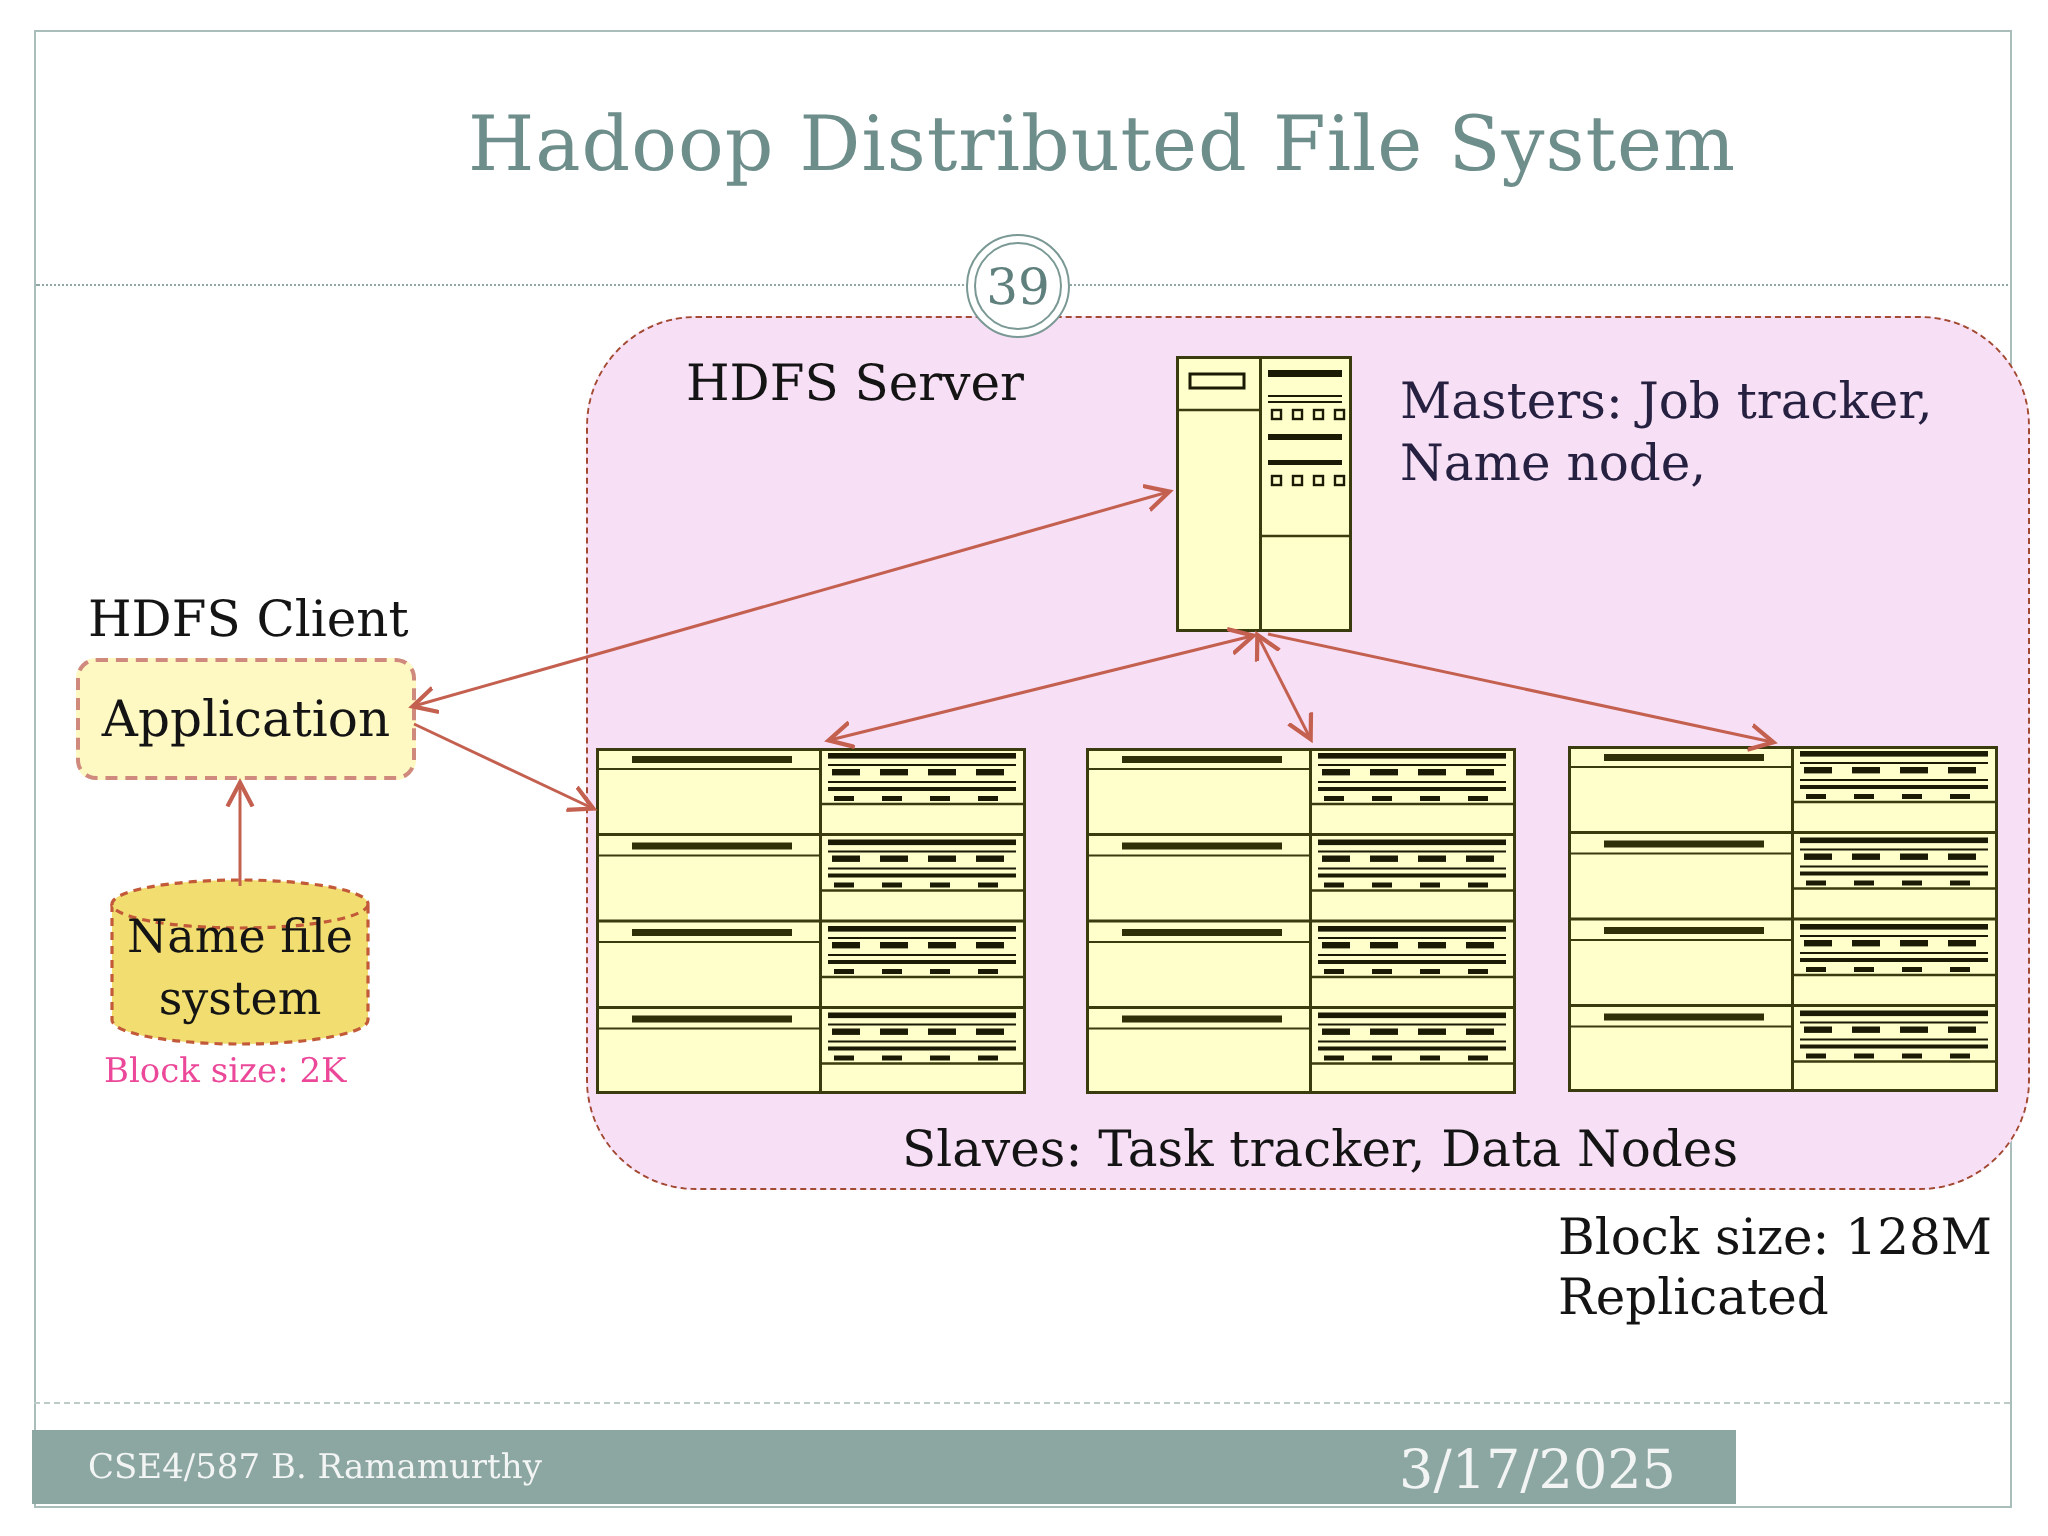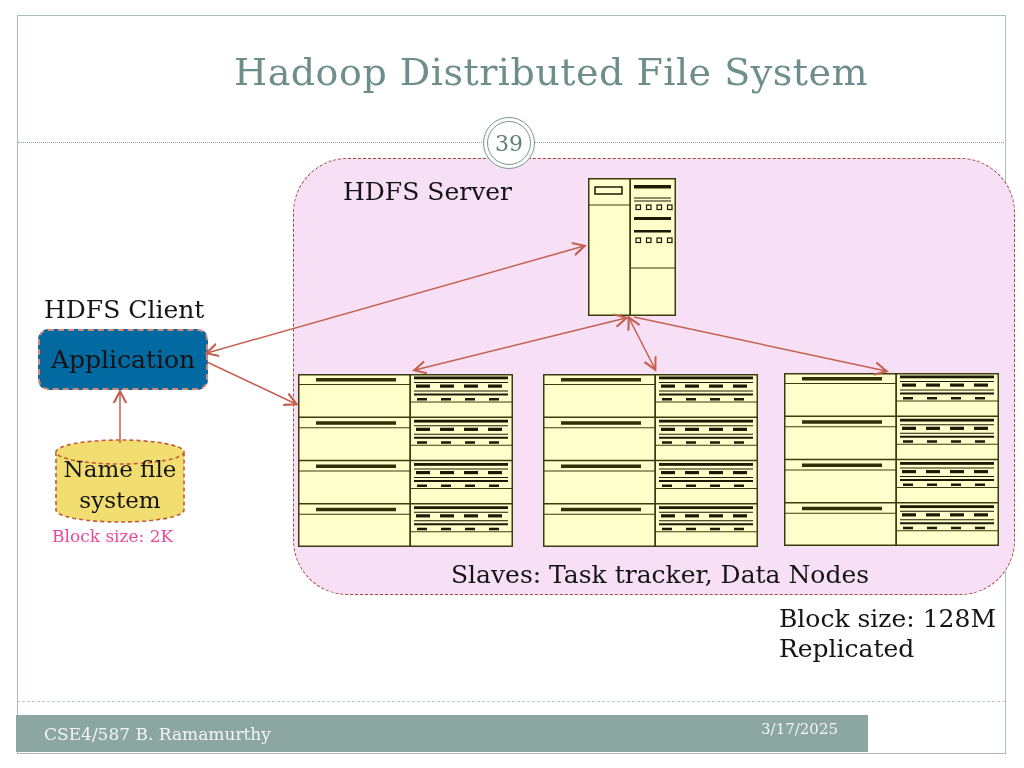--- a/index.html
+++ b/index.html
@@ -8,64 +8,66 @@
     font-family:"DejaVu Serif","Liberation Serif",serif;overflow:hidden;
   }
   .abs{position:absolute;}
   
   .frame{left:17px;top:15px;width:987px;height:737px;border:1px solid #A9BDBA;z-index:0;}
   .title{left:17px;top:50px;width:988px;text-align:center;font-size:38px;color:#6E8E8B;z-index:4;letter-spacing:.5px;padding-left:40px;}
   .divider{left:18px;top:142px;width:986px;border-top:1px dotted #8FA8A5;z-index:1;}
   .page-circle{left:483px;top:117px;width:50px;height:50px;border:1.5px solid #7A9894;border-radius:50%;
     background:#fff;display:flex;align-items:center;justify-content:center;z-index:2;}
   .page-circle-inner{width:42px;height:42px;border:1px solid #7A9894;border-radius:50%;
-    display:flex;align-items:center;justify-content:center;font-size:22px;color:#5F807D;}
+    display:flex;align-items:center;justify-content:center;font-size:25px;color:#5F807D;}
   
   .pink-box{left:293px;top:158px;width:720px;height:435px;background:#F7DFF5;
     border:1.5px dashed #A34A33;border-radius:55px;z-index:1;}
   .hdfs-server-label{left:343px;top:177px;font-size:25px;color:#141414;z-index:4;}
   .masters{left:700px;top:185px;font-size:25px;line-height:31px;color:#262140;z-index:4;}
   .slaves-label{left:420px;top:560px;width:480px;text-align:center;font-size:25px;color:#141414;z-index:4;}
   
   .client-label{left:44px;top:295px;font-size:25px;color:#141414;z-index:4;}
-  .app-box{left:38px;top:329px;width:166px;height:57px;background:#0369a1;border:2px dashed #D08A7D;
+  .app-box{left:38px;top:329px;width:166px;height:57px;background:#fef9c3;border:2px dashed #D08A7D;
     border-radius:10px;display:flex;align-items:center;justify-content:center;font-size:25px;color:#141414;z-index:2;}
   .cylinder{left:54px;top:438px;width:132px;height:88px;z-index:2;}
   .cylinder-text{left:0;top:16px;width:132px;text-align:center;font-size:23px;line-height:31px;color:#141414;}
   .block2k{left:52px;top:526px;font-size:17px;color:#ec4899;z-index:4;}
   .block128{left:779px;top:604px;font-size:25px;line-height:30px;color:#141414;z-index:4;}
   
   .server-icon{left:588px;top:178px;z-index:2;}
   .rack{z-index:2;}
   .rack1{left:298px;top:374px;}
   .rack2{left:543px;top:374px;}
   .rack3{left:784px;top:373px;}
   .arrows{left:0;top:0;width:1024px;height:768px;z-index:3;pointer-events:none;}
   
   .prefooter{left:17px;top:701px;width:988px;border-top:1px dashed #BCCAC8;z-index:1;}
   .footer{left:16px;top:715px;width:852px;height:37px;background:#8CA6A2;z-index:5;}
   .footer-left{left:28px;top:9px;font-size:17px;color:#F2F5F4;}
-  .footer-right{right:30px;top:5px;font-size:15px;color:#F2F5F4;}
+  .footer-right{right:30px;top:5px;font-size:27px;color:#F2F5F4;}
 </style>
 </head>
 <body>
 
 <div class="abs frame"></div>
 
 <div class="abs title">Hadoop Distributed File System</div>
 
 <div class="abs divider"></div>
 <div class="abs page-circle">
   <div class="page-circle-inner">39</div>
 </div>
 
 <div class="abs pink-box"></div>
 <div class="abs hdfs-server-label">HDFS Server</div>
 
 <div class="abs masters">
+  <div>Masters: Job tracker,</div>
+  <div>Name node,</div>
 </div>
 
 <div class="abs server-icon" id="server-icon"><svg width="88" height="138" viewBox="0 0 88 138" xmlns="http://www.w3.org/2000/svg">
       <rect x="0.75" y="0.75" width="41.5" height="136.5" fill="#FFFFCC" stroke="#3B3B10" stroke-width="1.5"></rect>
       <rect x="42.25" y="0.75" width="45" height="136.5" fill="#FFFFCC" stroke="#3B3B10" stroke-width="1.5"></rect>
       <rect x="7" y="9" width="27" height="7" fill="none" stroke="#1A1A05" stroke-width="1.5"></rect>
       <line x1="1" y1="27" x2="42" y2="27" stroke="#3B3B10" stroke-width="1.2"></line>
       <rect x="46" y="7" width="37" height="3.5" fill="#1A1A05"></rect>
       <line x1="46" y1="20" x2="83" y2="20" stroke="#1A1A05" stroke-width="1"></line>
       <line x1="46" y1="23" x2="83" y2="23" stroke="#1A1A05" stroke-width="1"></line>

